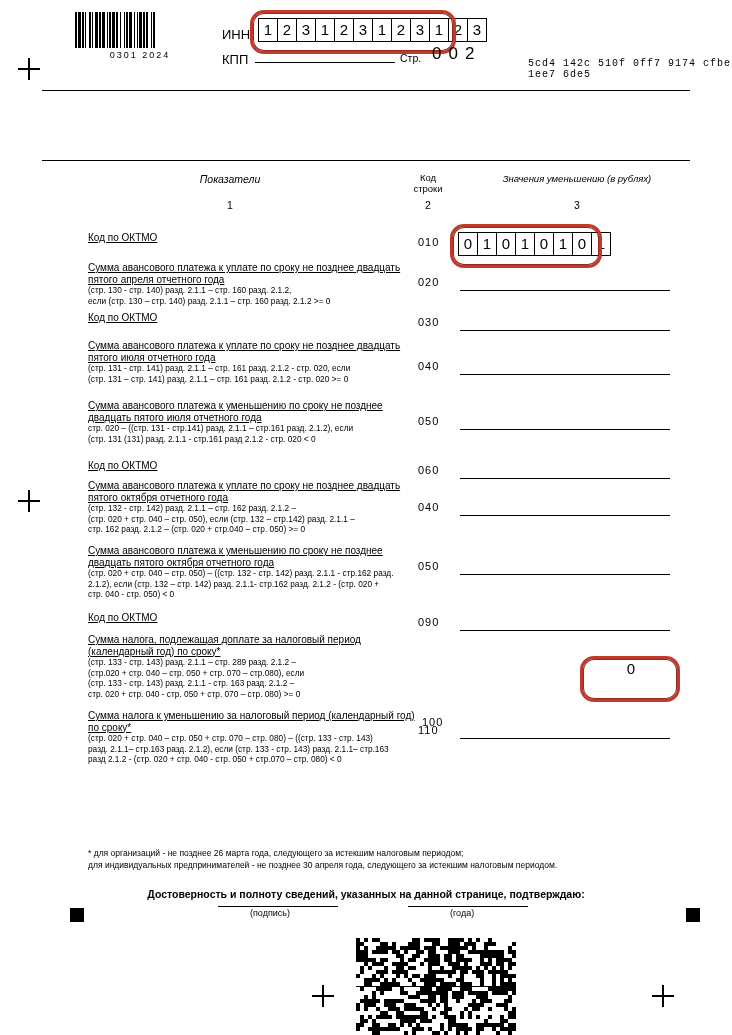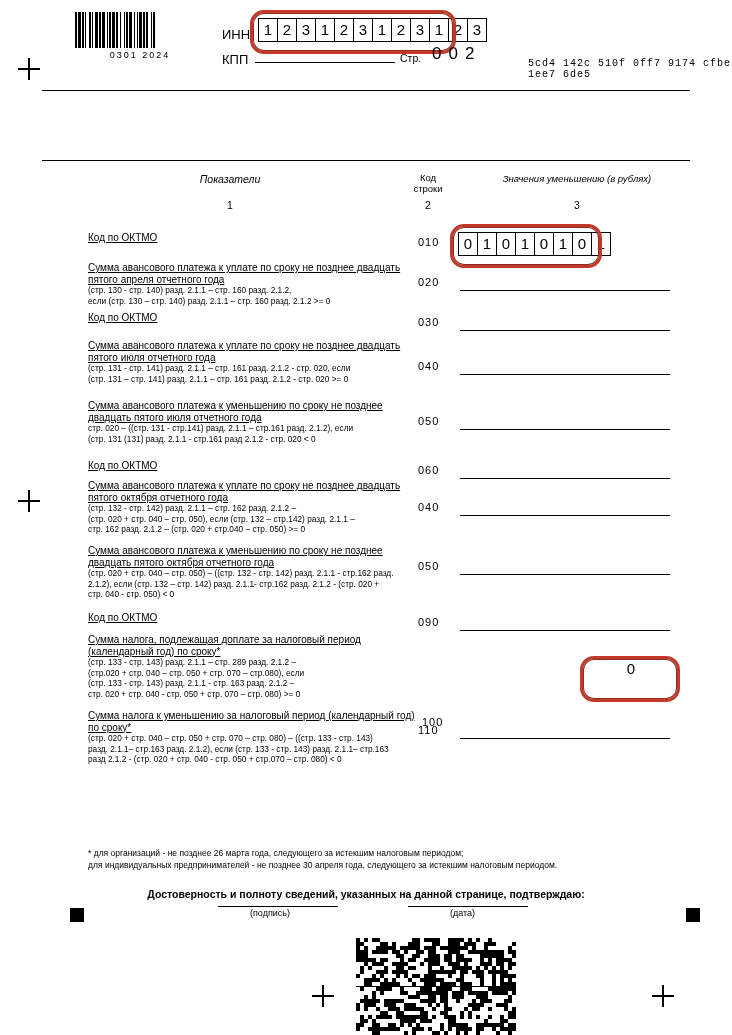--- a/index.html
+++ b/index.html
@@ -386,21 +386,21 @@
     </div>
 
   <div class="footnote" style="left:88px; top:848px;">* для организаций - не позднее 26 марта года, следующего за истекшим налоговым периодом;</div>
   <div class="footnote" style="left:88px; top:860px;">для индивидуальных предпринимателей - не позднее 30 апреля года, следующего за истекшим налоговым периодом.</div>
 
   <div class="confirm" style="left:0px; top:888px;">Достоверность и полноту сведений, указанных на данной странице, подтверждаю:</div>
 
   <div class="sigline" style="left:218px; top:906px;"></div>
   <div class="sigcap" style="left:250px; top:908px;">(подпись)</div>
   <div class="sigline" style="left:408px; top:906px;"></div>
-  <div class="sigcap" style="left:450px; top:908px;">(дата)</div>
+  <div class="sigcap" style="left:450px; top:908px;">(года)</div>
 
   <div class="qr" style="left:356px; top:938px; width:160px; height:97px;">
     <div class="qr-inner" id="qr-inner">
         <i style="left: 4px; top: 0px; width: 4px; height: 4.04167px;"></i>
         <i style="left: 12px; top: 0px; width: 4px; height: 4.04167px;"></i>
         <i style="left: 24px; top: 0px; width: 4px; height: 4.04167px;"></i>
         <i style="left: 28px; top: 0px; width: 4px; height: 4.04167px;"></i>
         <i style="left: 32px; top: 0px; width: 4px; height: 4.04167px;"></i>
         <i style="left: 36px; top: 0px; width: 4px; height: 4.04167px;"></i>
         <i style="left: 40px; top: 0px; width: 4px; height: 4.04167px;"></i>

